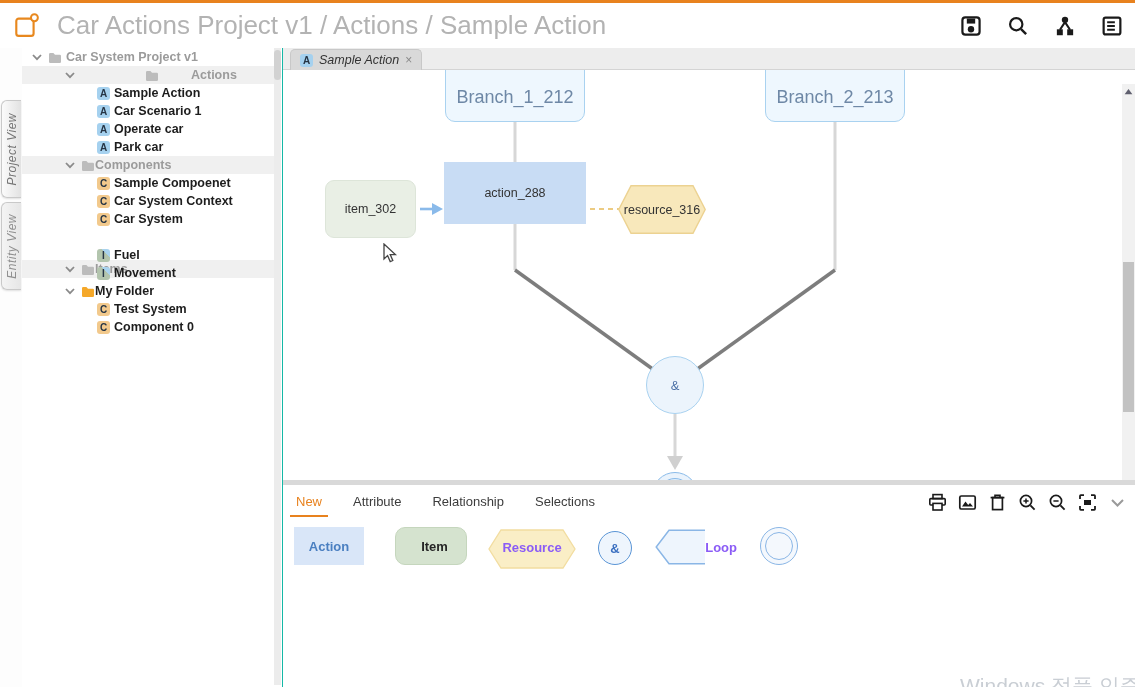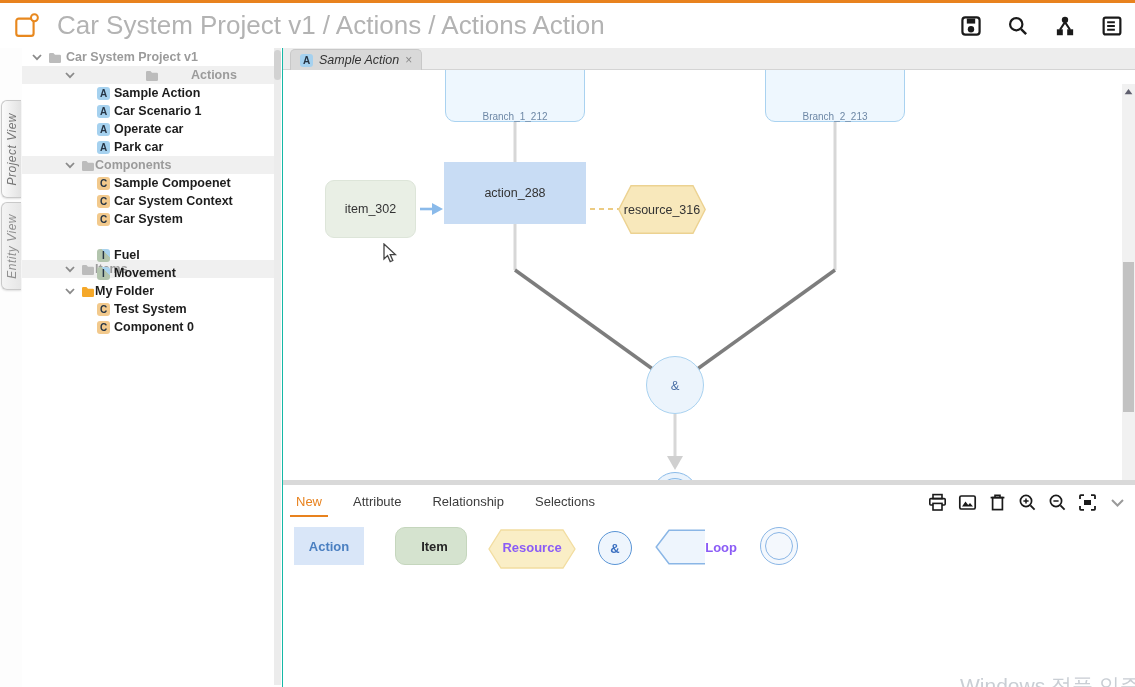--- a/index.html
+++ b/index.html
@@ -61,21 +61,21 @@
   .doc-tab .tab-label { font-size:12.5px; font-style:italic; color:#333; }
   .doc-tab .tab-close { font-size:12px; color:#8a8a8a; cursor:pointer; line-height:1; }
   .canvas { position:absolute; left:0; top:22px; width:852px; height:410px; background:#fff;
             overflow:hidden; }
 
   .node { position:absolute; display:flex; align-items:center; justify-content:center;
           font-size:12.5px; color:#333; cursor:pointer; }
   .branch { width:140px; height:82px; top:-30px; background:#eef7fe; border:1px solid #a9d2f0;
             border-radius:10px; }
   .branch span { position:absolute; left:0; right:0; top:46px; text-align:center;
-                 color:#6e88a6; font-size:10px;margin-top:24px; }
+                 color:#6e88a6; font-size:18px; }
   .n-item { left:42px; top:110px; width:91px; height:58px; background:#e9efe5;
             border:1px solid #dde5d9; border-radius:9px; }
   .n-action { left:161px; top:92px; width:142px; height:62px; background:#c8dcf4; }
   .n-hex { left:335px; top:115px; width:88px; height:49px; }
   .n-hex svg, .p-hex svg { position:absolute; left:0; top:0; }
   .n-hex span, .p-hex span { position:relative; }
   .n-and { left:363px; top:286px; width:58px; height:58px; border-radius:50%;
            background:#ecf4fc; border:1px solid #a9d2f0; color:#4a6fa5; font-size:13px; }
   .n-end { left:369px; top:402px; width:46px; height:46px; border-radius:50%;
            border:1.5px solid #8abbe9; background:#eaf3fc;
@@ -127,21 +127,21 @@
 
 <div class="page">
 
   <div class="top-strip"></div>
 
   <div class="header">
     <svg class="proj-icon" viewBox="0 0 34 34">
       <rect x="4" y="8" width="21" height="21" rx="3" fill="none" stroke="#e8881e" stroke-width="2.6"></rect>
       <circle cx="26" cy="7" r="4.2" fill="#fff" stroke="#e8881e" stroke-width="2.4"></circle>
     </svg>
-    <div class="header-title">Car System Project v1 / Actions / Actions Action</div>
+    <div class="header-title">Car Actions Project v1 / Actions / Sample Action</div>
     <div class="header-icons">
       <svg class="hicon" viewBox="0 0 20 20">
         <rect x="2.2" y="2.2" width="15.6" height="15.6" rx="2.6" fill="none" stroke="#1a1a1a" stroke-width="2"></rect>
         <rect x="6.2" y="3.2" width="7.6" height="4.6" fill="#1a1a1a"></rect>
         <circle cx="10" cy="13" r="2.9" fill="#1a1a1a"></circle>
       </svg>
       <svg class="hicon" viewBox="0 0 20 20">
         <circle cx="8.4" cy="8.4" r="5.6" fill="none" stroke="#1a1a1a" stroke-width="2"></circle>
         <line x1="12.8" y1="12.8" x2="17.4" y2="17.4" stroke="#1a1a1a" stroke-width="2.2"></line>
       </svg>

